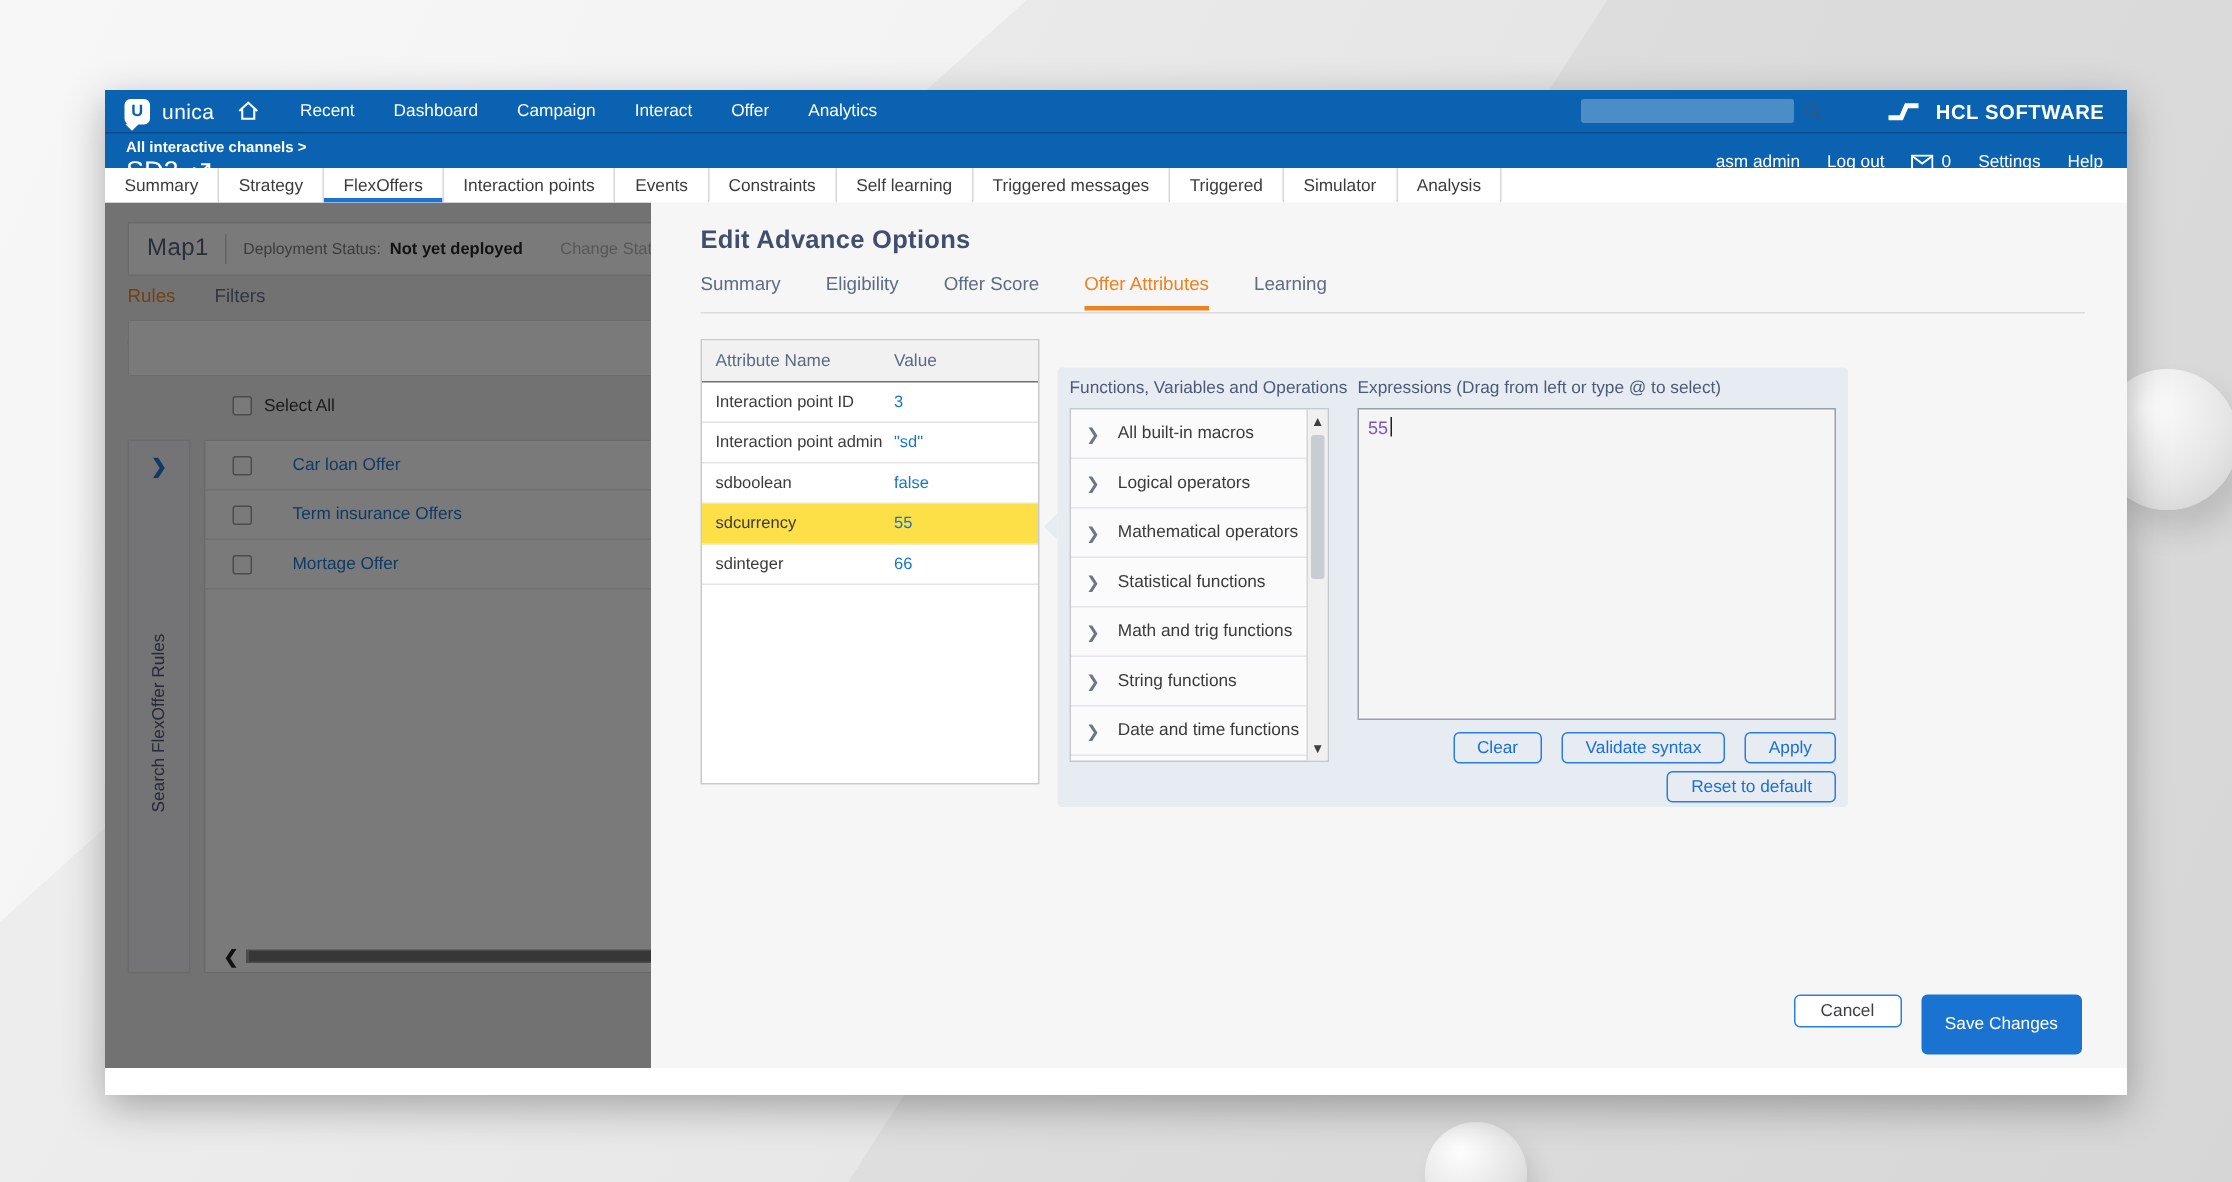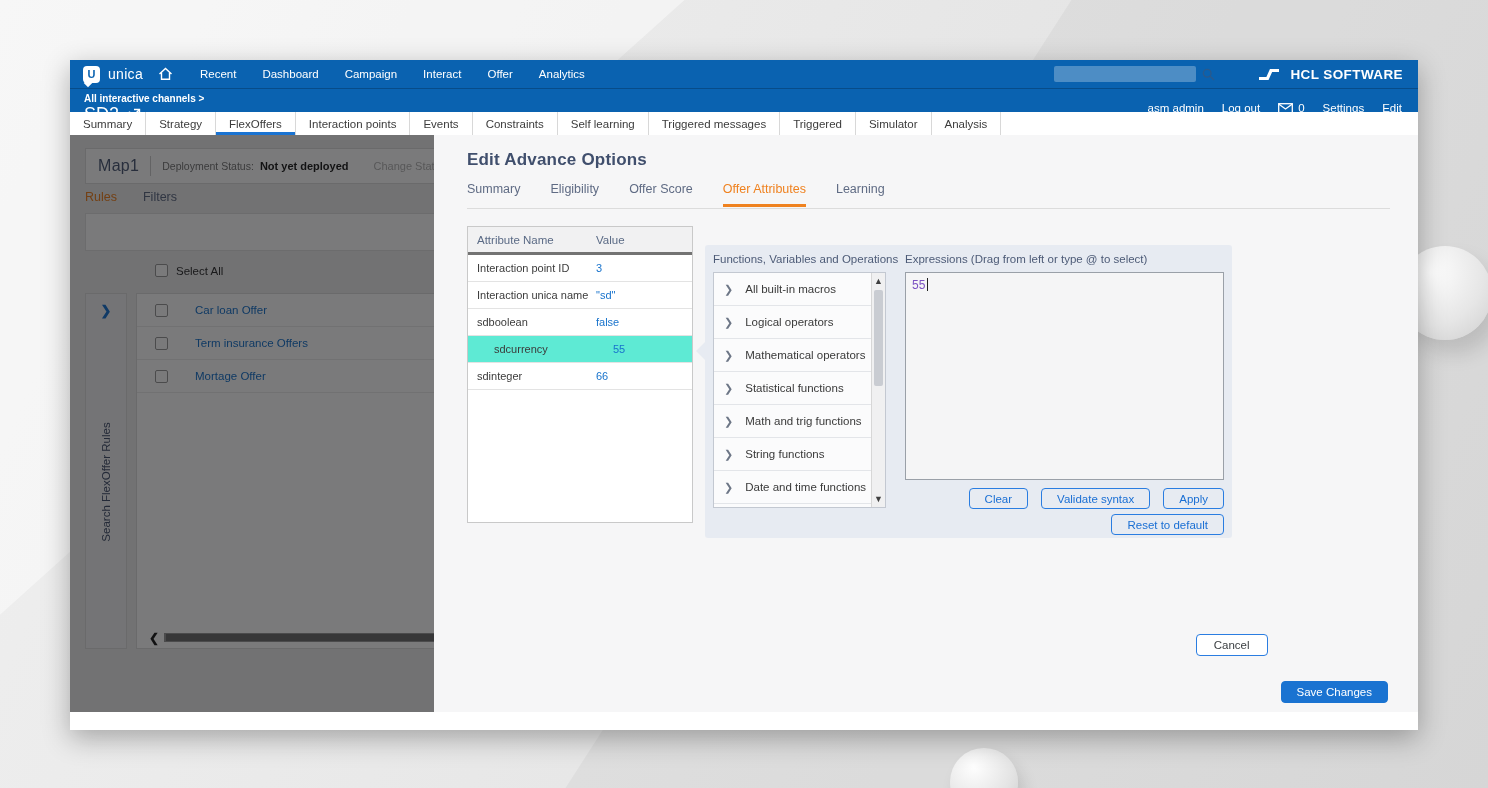--- a/index.html
+++ b/index.html
@@ -82,25 +82,25 @@
 
   
   .dialog { flex:1; background:#f6f6f7; position:relative; }
   .dlg-title { position:absolute; left:33px; top:15px; font-size:17px; font-weight:bold; color:#404f6d; letter-spacing:0.2px; }
   .dlg-tabs { position:absolute; left:33px; top:47px; display:flex; gap:30px; }
   .dtab { font-size:12.5px; color:#5f6b84; padding-bottom:8px; cursor:pointer; }
   .dtab.active { color:#ef8220; border-bottom:3px solid #ef8220; }
   .dlg-sep { position:absolute; left:33px; right:28px; top:73px; height:1px; background:#dcdcdc; }
 
   .attr-table { position:absolute; left:33px; top:91px; width:226px; height:297px; background:#fff; border:1px solid #c9c9c9; }
-  .at-header { height:28px; background:#f1f1f2; border-bottom:3px solid #737373; display:flex; align-items:center; color:#5a6a85; font-size:11.5px; }
+  .at-header { height:28px; background:#f1f1f2; border-bottom:1px solid #737373; display:flex; align-items:center; color:#5a6a85; font-size:11.5px; }
   .at-c1 { width:128px; padding-left:9px; }
   .at-c2 { flex:1; }
   .at-row { height:27px; display:flex; align-items:center; border-bottom:1px solid #e3e3e3; font-size:11px; color:#3b3b3b; cursor:pointer; }
-  .at-row.selected { background:#5eead4;padding-left:17px; }
+  .at-row.selected { background:#fde047; }
   .at-val { color:#1873cc; }
 
   .fx { position:absolute; left:271px; top:110px; width:527px; height:293px; background:#e7ebf2; border-radius:3px; }
   .fx-notch { position:absolute; left:-9px; top:97px; width:0; height:0; border-top:9px solid transparent; border-bottom:9px solid transparent; border-right:9px solid #e7ebf2; }
   .fx-label { position:absolute; top:8px; font-size:11.5px; color:#4d5b77; }
   .fn-list { position:absolute; left:8px; top:27px; width:173px; height:236px; background:#fbfbfc; border:1px solid #c3c8d1; overflow:hidden; }
   .fn-item { height:33px; display:flex; align-items:center; gap:12px; padding-left:10px; padding-right:18px; border-bottom:1px solid #e3e5e9; font-size:11.5px; color:#3a3a3a; cursor:pointer; }
   .fn-chev { color:#6d7686; font-size:11px; }
   .fn-scroll { position:absolute; right:0; top:0; bottom:0; width:14px; background:#f0f0f1; border-left:1px solid #d7d7d7; }
   .fn-sar { position:absolute; left:0; right:0; height:14px; display:flex; align-items:center; justify-content:center; color:#3f3f3f; font-size:9px; cursor:pointer; }
@@ -111,21 +111,21 @@
           font-size:12px; color:#7b52c2; cursor:text; }
   .caret { display:inline-block; width:1px; height:13px; background:#222; margin-left:2px; vertical-align:-2px; }
 
   .fx-row1 { position:absolute; left:200px; top:243px; width:319px; display:flex; justify-content:flex-end; gap:13px; }
   .fx-row2 { position:absolute; left:200px; top:269px; width:319px; display:flex; justify-content:flex-end; }
   .obtn { height:21px; padding:0 15px; border:1.5px solid #2a7de1; border-radius:4px; color:#1a6fd4; font-size:11.5px; background:transparent;
           display:flex; align-items:center; font-family:inherit; cursor:pointer; }
 
   .dlg-footer { position:absolute; right:30px; bottom:9px; display:flex; gap:13px; }
   .cancel-btn { height:22px; padding:0 17px; border:1.5px solid #2a7de1; border-radius:4px; background:#fff; color:#3c4043; font-size:11.5px; font-family:inherit; cursor:pointer; }
-  .save-btn { height:22px; padding:0 15px; background:#1a73d1; border:1.5px solid #1a73d1; border-radius:4px; color:#fff; font-size:11.5px; font-family:inherit; cursor:pointer;margin-top:47px; }
+  .save-btn { height:40px; padding:0 15px; background:#1a73d1; border:1.5px solid #1a73d1; border-radius:4px; color:#fff; font-size:11.5px; font-family:inherit; cursor:pointer; }
 
   svg { display:block; }
 </style>
 </head>
 <body>
 
 <div class="bg-grad"></div>
 <div class="bg-diag1"></div>
 <div class="bg-diag2"></div>
 <div class="sphere1"></div>
@@ -181,21 +181,21 @@
       <span class="lnk">asm admin</span>
       <span class="lnk">Log out</span>
       <span class="mail-wrap">
         <svg width="15" height="11" viewBox="0 0 15 11">
             <rect x="0.7" y="0.7" width="13.6" height="9.6" fill="none" stroke="#fff" stroke-width="1.3"></rect>
             <path d="M1 1.2 L7.5 6 L14 1.2" fill="none" stroke="#fff" stroke-width="1.3"></path>
           </svg>
         <span>0</span>
       </span>
       <span class="lnk">Settings</span>
-      <span class="lnk">Edit</span>
+      <span class="lnk">Help</span>
     </div>
   </div>
 
   <div class="tabbar">
     <div class="mtab">Summary</div>
     <div class="mtab">Strategy</div>
     <div class="mtab active">FlexOffers</div>
     <div class="mtab">Interaction points</div>
     <div class="mtab">Events</div>
     <div class="mtab">Constraints</div>
@@ -278,21 +278,21 @@
       <div class="attr-table">
         <div class="at-header">
           <span class="at-c1">Attribute Name</span>
           <span class="at-c2">Value</span>
         </div>
         <div class="at-row">
           <span class="at-c1">Interaction point ID</span>
           <span class="at-c2 at-val">3</span>
         </div>
         <div class="at-row">
-          <span class="at-c1">Interaction unica name</span>
+          <span class="at-c1">Interaction point admin</span>
           <span class="at-c2 at-val">"sd"</span>
         </div>
         <div class="at-row">
           <span class="at-c1">sdboolean</span>
           <span class="at-c2 at-val">false</span>
         </div>
         <div class="at-row selected">
           <span class="at-c1">sdcurrency</span>
           <span class="at-c2 at-val">55</span>
         </div>

